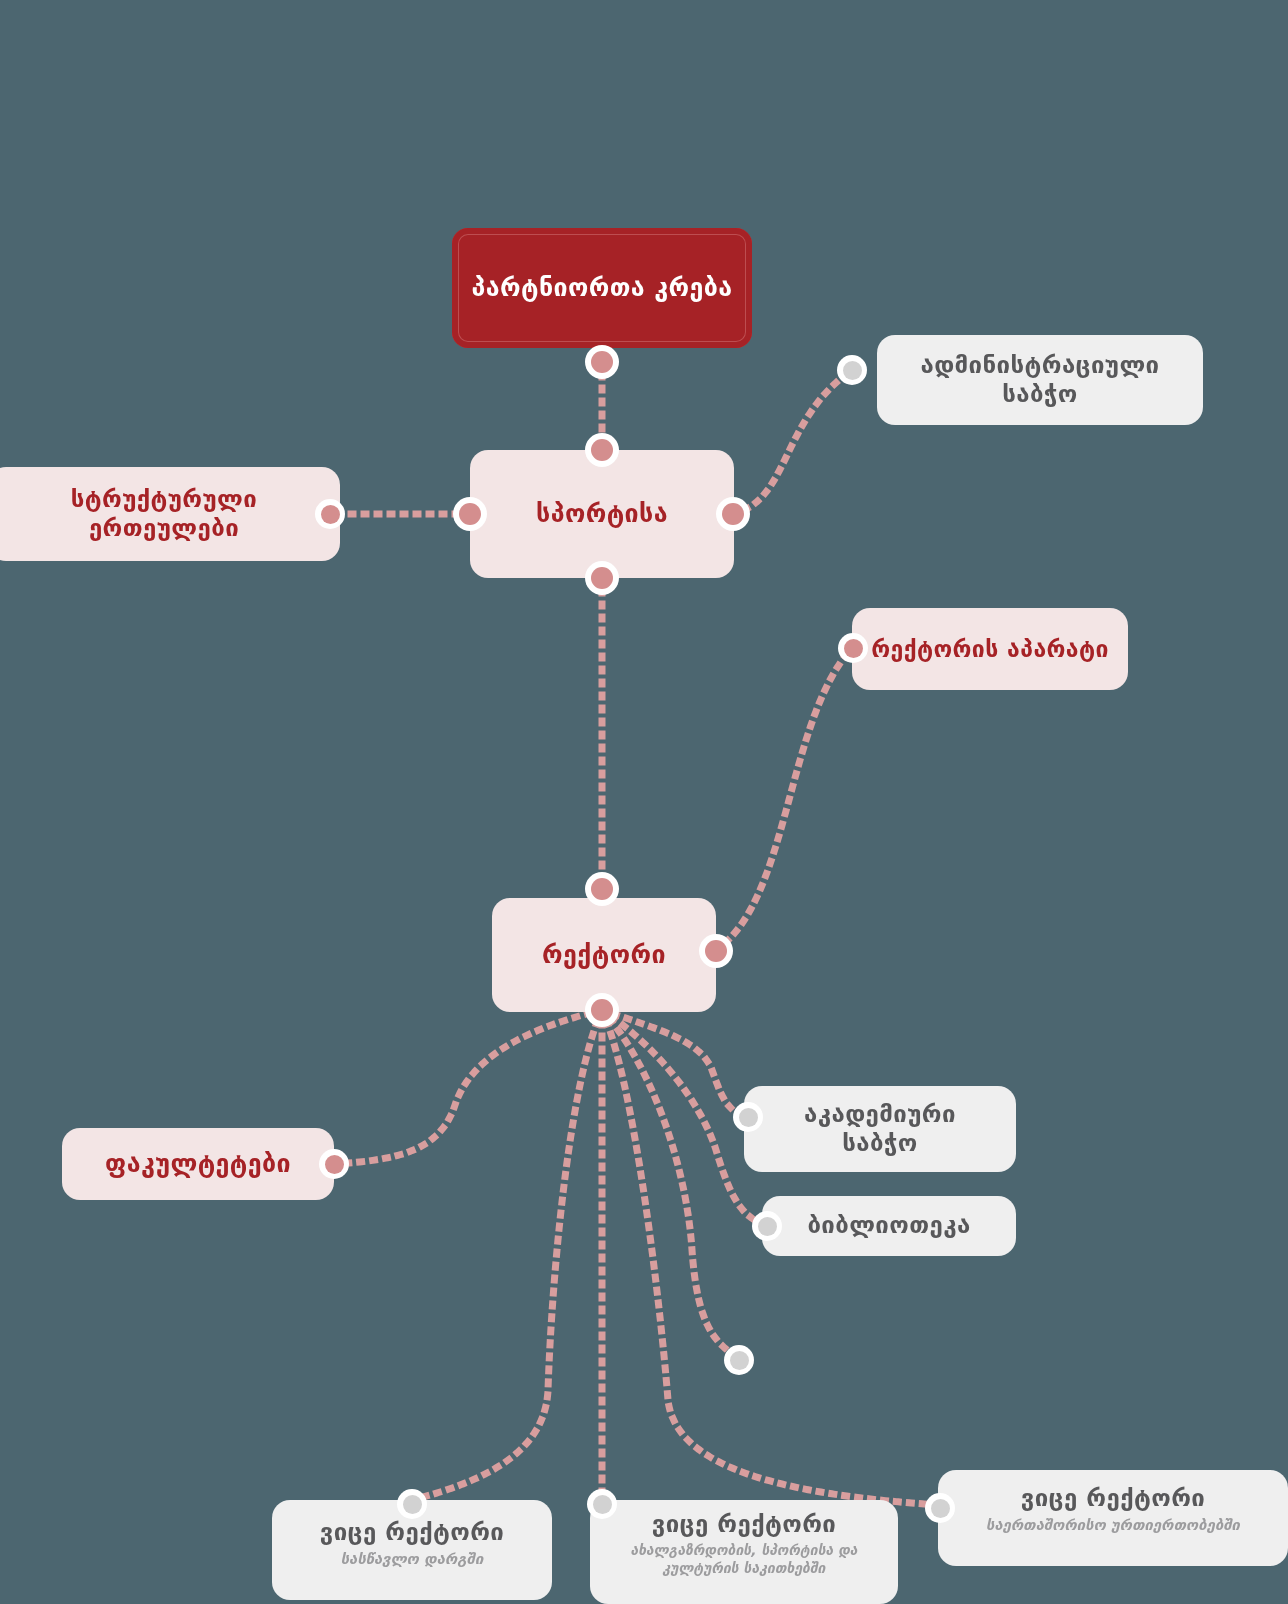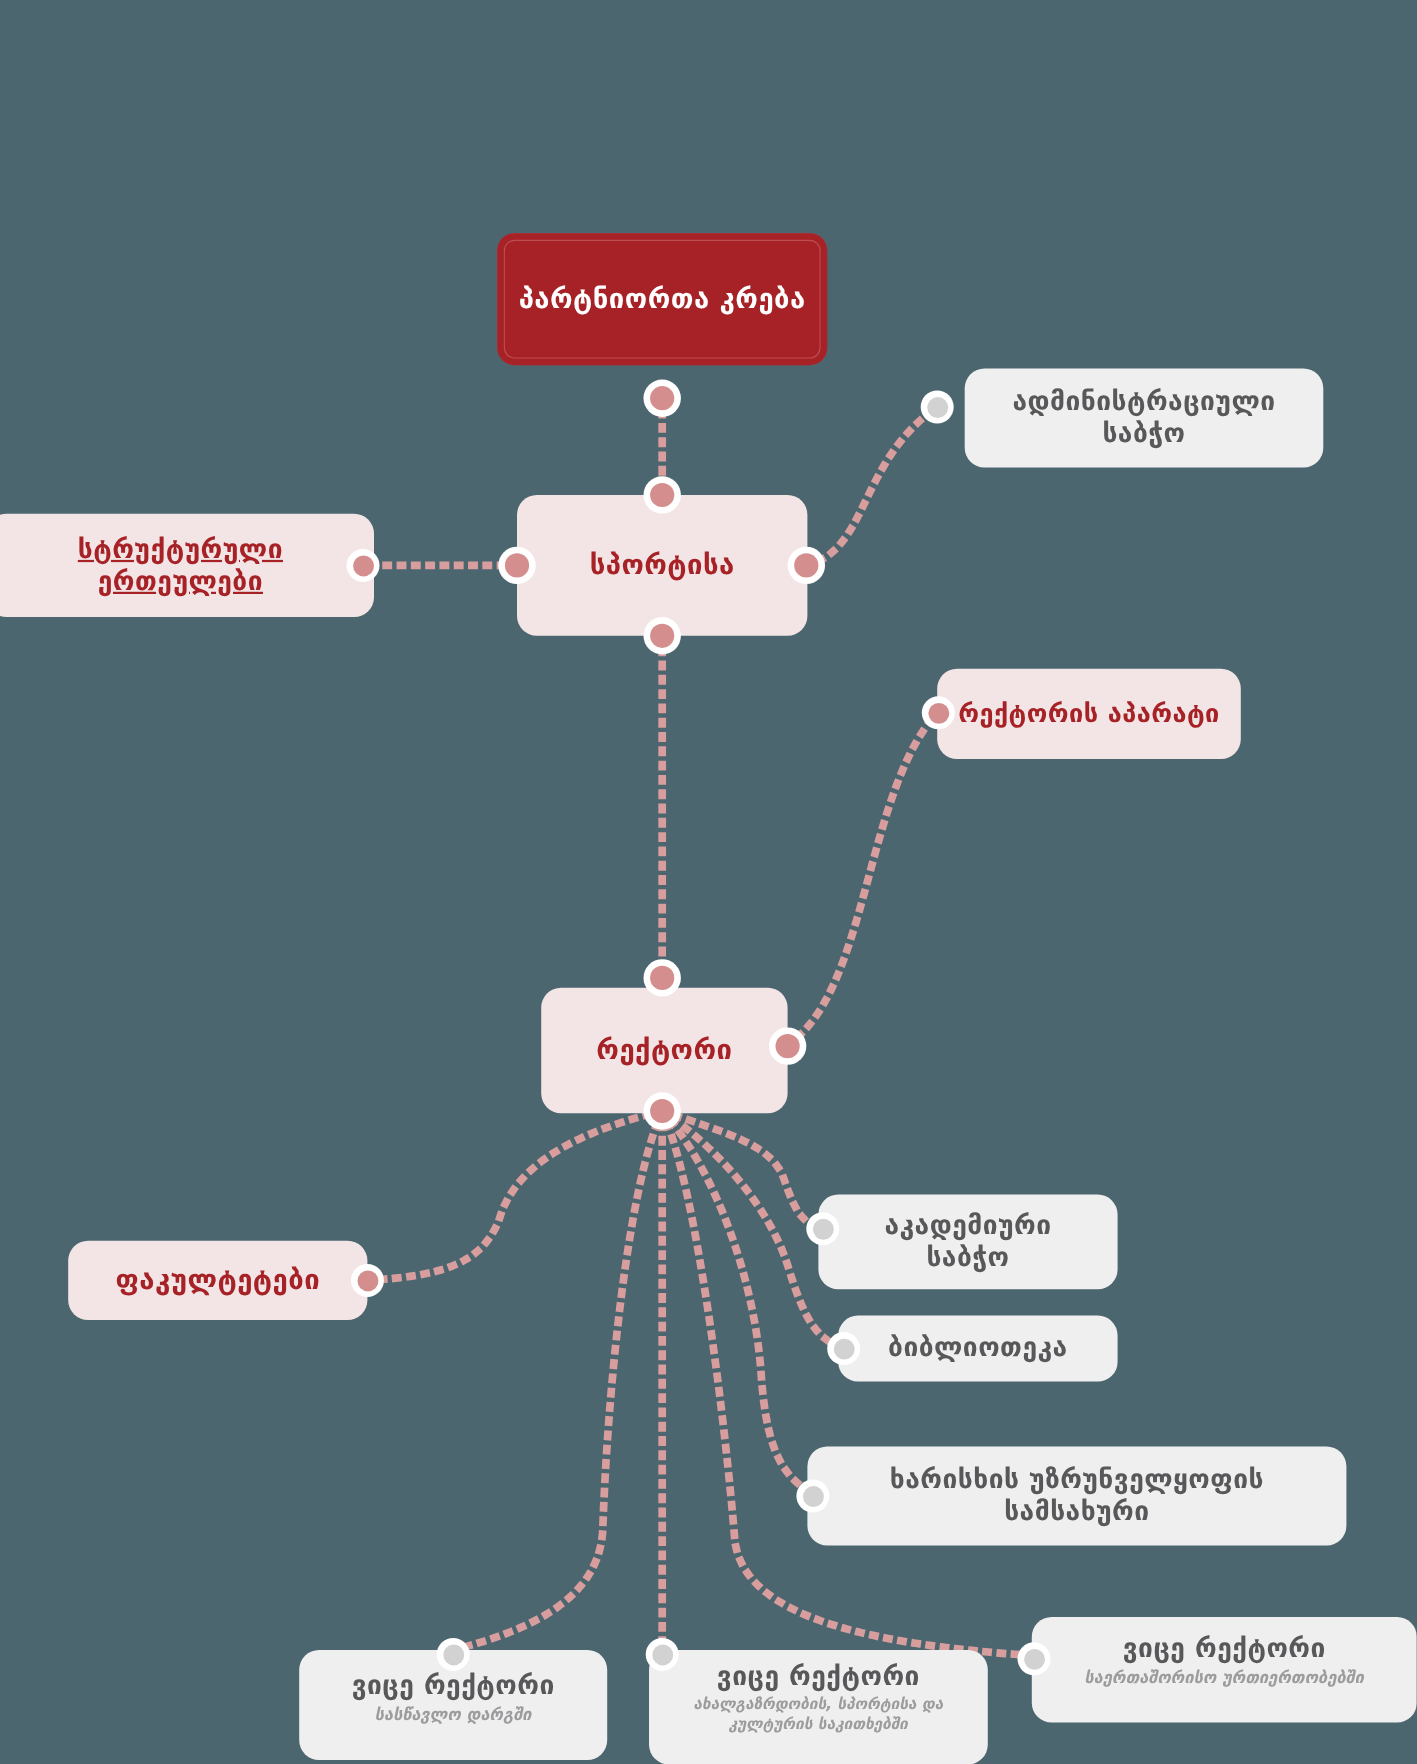--- a/index.html
+++ b/index.html
@@ -110,35 +110,35 @@
       <path d="M602,1010 C570,1080 552,1270 548,1390
                C545,1450 490,1480 412,1500"></path>
 
       <path d="M602,1010 L602,1500"></path>
 
       <path d="M602,1010 C634,1080 660,1300 668,1400
                C676,1470 790,1495 938,1505"></path>
     </g>
   </svg>
 
-  <div class="node root" style="left:452px; top:212px; width:300px; height:120px;">
+  <div class="node root" style="left:452px; top:228px; width:300px; height:120px;">
     <span class="title">პარტნიორთა კრება</span>
   </div>
   <div class="dot rose big" style="left:585px; top:345px;"></div>
 
   <div class="node pink" style="left:470px; top:450px; width:264px; height:128px;">
     <span class="title">სპორტისა</span>
   </div>
   <div class="dot rose big" style="left:585px; top:433px;"></div>
   <div class="dot rose big" style="left:453px; top:497px;"></div>
   <div class="dot rose big" style="left:716px; top:497px;"></div>
   <div class="dot rose big" style="left:585px; top:561px;"></div>
 
   <div class="node pink" style="left:-12px; top:467px; width:352px; height:94px; border-radius:18px;">
-    <span class="title" style="font-size:24px;text-decoration:underline;">სტრუქტურული ერთეულები</span>
+    <span class="title" style="font-size:24px;">სტრუქტურული ერთეულები</span>
   </div>
   <div class="dot rose" style="left:315px; top:499px;"></div>
 
   <div class="node gray" style="left:877px; top:335px; width:326px; height:90px;">
     <span class="title">ადმინისტრაციული საბჭო</span>
   </div>
   <div class="dot grey" style="left:837px; top:355px;"></div>
 
   <div class="node pink" style="left:852px; top:608px; width:276px; height:82px;">
     <span class="title" style="font-size:23px;">რექტორის აპარატი</span>
@@ -160,23 +160,20 @@
   <div class="node gray" style="left:744px; top:1086px; width:272px; height:86px;">
     <span class="title">აკადემიური საბჭო</span>
   </div>
   <div class="dot grey" style="left:733px; top:1102px;"></div>
 
   <div class="node gray" style="left:762px; top:1196px; width:254px; height:60px;">
     <span class="title">ბიბლიოთეკა</span>
   </div>
   <div class="dot grey" style="left:752px; top:1211px;"></div>
 
-  <div class="node gray" style="left:734px; top:1315px; width:490px; height:90px;">
-    <span class="title">ხარისხის უზრუნველყოფის სამსახური</span>
-  </div>
   <div class="dot grey" style="left:724px; top:1345px;"></div>
 
   <div class="node gray" style="left:272px; top:1500px; width:280px; height:100px; justify-content:flex-start; padding-top:18px;">
     <span class="title">ვიცე რექტორი</span>
     <span class="subtitle">სასწავლო დარგში</span>
   </div>
   <div class="dot grey" style="left:397px; top:1489px;"></div>
 
   <div class="node gray" style="left:590px; top:1500px; width:308px; height:104px; justify-content:flex-start; padding-top:10px;">
     <span class="title">ვიცე რექტორი</span>

